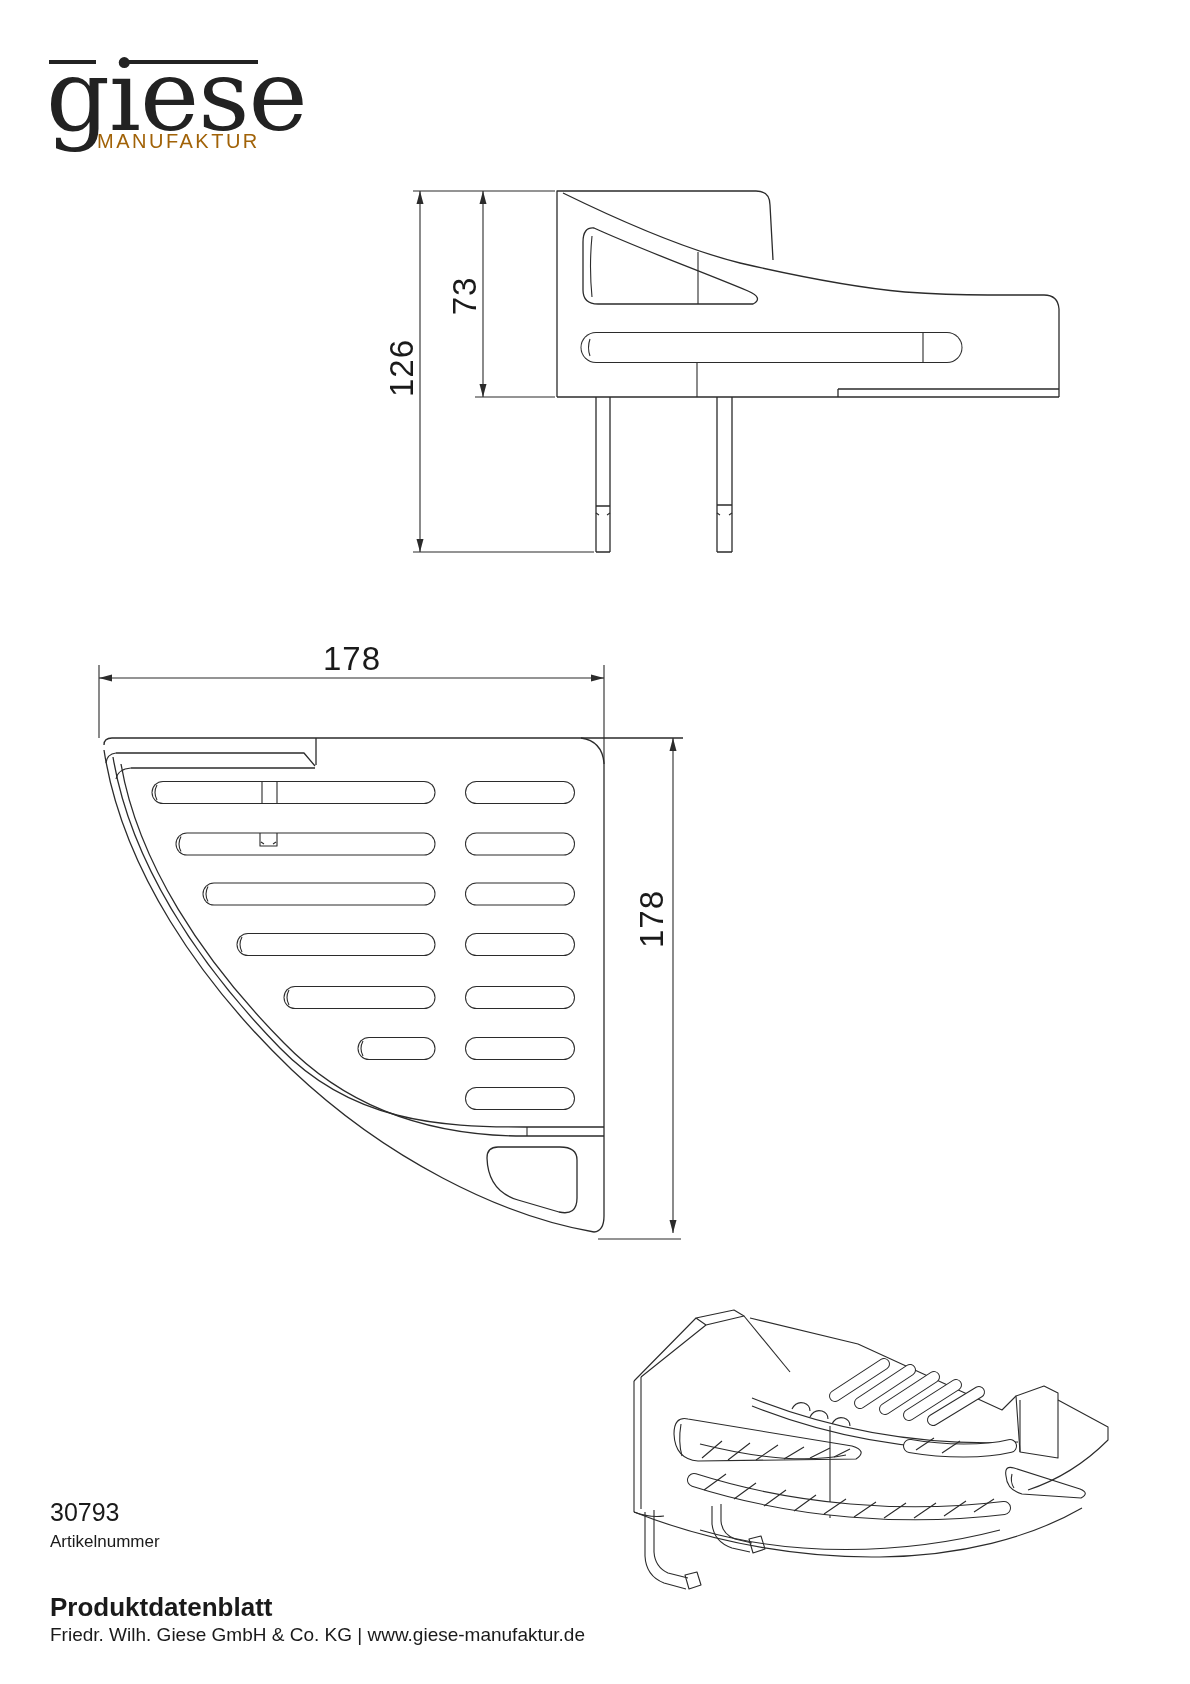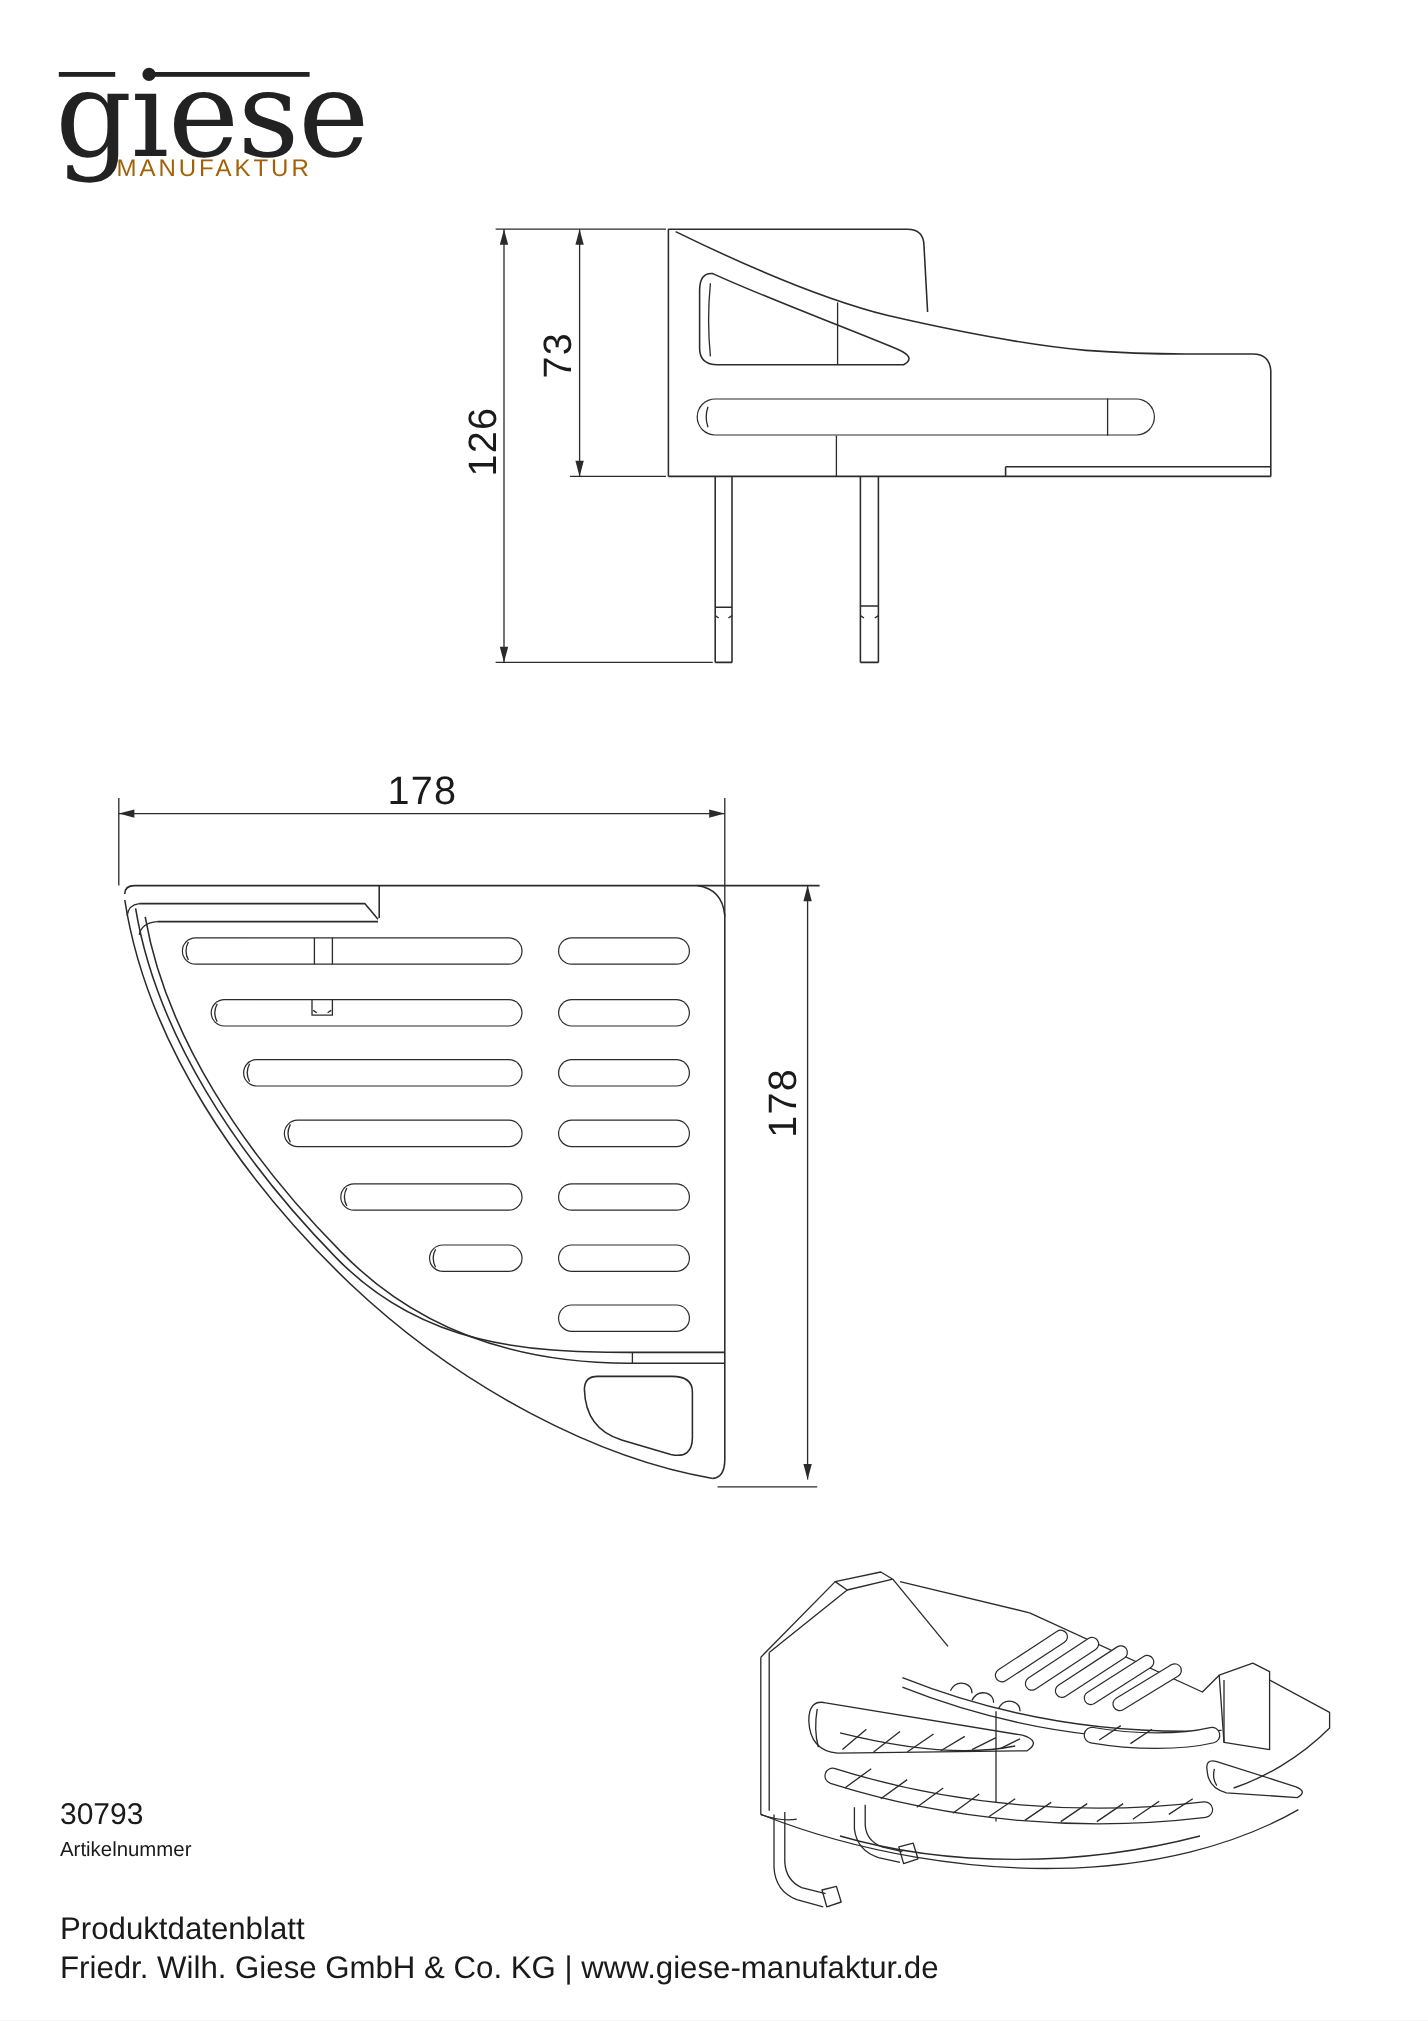--- a/index.html
+++ b/index.html
@@ -10,22 +10,22 @@
   .dim{font-size:33px;transform:translate(-50%,-50%);letter-spacing:1px;}
   .dim.rot{transform:translate(-50%,-50%) rotate(-90deg);}
   #logo-brand{left:46px;top:46px;font-family:"DejaVu Serif", serif;font-size:100px;line-height:1;
               color:#222;letter-spacing:-1px;}
   .logo-rule{position:absolute;height:4px;background:#222;top:60px;}
   #logo-rule-left{left:49px;width:47px;}
   #logo-rule-right{left:121px;width:137px;}
   #logo-subtitle{left:97px;top:130px;font-size:20px;letter-spacing:2.5px;color:#a16207;}
   #article-number{left:50px;top:1498px;font-size:25px;}
   #article-label{left:50px;top:1532px;font-size:17px;}
-  #doc-title{left:50px;top:1592px;font-size:26px;font-weight:normal;}
-  #company-line{left:50px;top:1624px;font-size:26px;}
+  #doc-title{left:50px;top:1592px;font-size:26px;font-weight:bold;}
+  #company-line{left:50px;top:1624px;font-size:19px;}
   
   .ln{fill:none;stroke:#2b2b2b;stroke-width:1.3;stroke-linejoin:round;}
   .thin{fill:none;stroke:#2b2b2b;stroke-width:1.1;stroke-linejoin:round;}
   .arrow{fill:#2b2b2b;stroke:none;}
   .slotb{fill:none;stroke:#2b2b2b;stroke-width:23;stroke-linecap:round;}
   .slotw{fill:none;stroke:#ffffff;stroke-width:21;stroke-linecap:round;}
   .slotB2{fill:none;stroke:#2b2b2b;stroke-width:31;stroke-linecap:round;}
   .slotW2{fill:none;stroke:#ffffff;stroke-width:29;stroke-linecap:round;}
   .s3b{fill:none;stroke:#2b2b2b;stroke-width:12;stroke-linecap:round;}
   .s3w{fill:none;stroke:#ffffff;stroke-width:10;stroke-linecap:round;}

